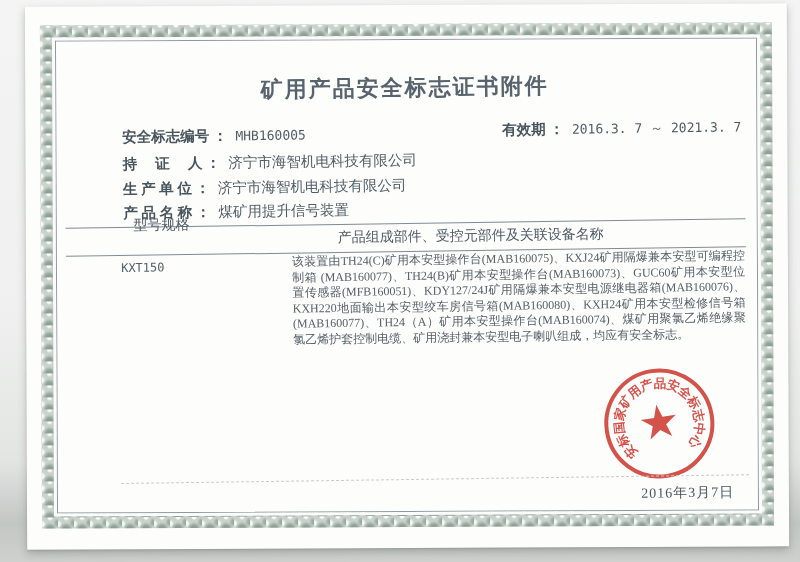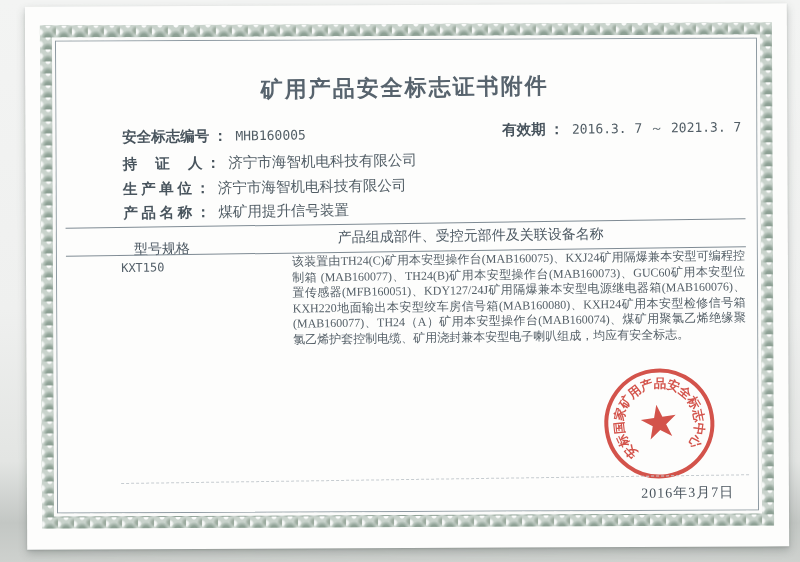--- a/index.html
+++ b/index.html
@@ -55,21 +55,21 @@
   .f-mark{top:119px;}
   .f-valid{left:478px;top:117px;}
   .f-holder{top:146px;}
   .f-maker{top:171px;}
   .f-product{top:195px;}
 
   .rule{position:absolute;left:40px;width:680px;height:1px;background:#7f8b94;}
   .rule-1{top:218px;}
   .rule-2{top:246px;}
   .th{position:absolute;font-size:14px;color:#4d5963;white-space:nowrap;}
-  .th-model{left:108px;top:232px;}
+  .th-model{left:108px;top:208px;}
   .th-comp{left:312px;top:223px;}
 
   .model-cell{position:absolute;left:95px;top:252px;font-size:12px;}
   .comp-cell{
     position:absolute;left:266px;top:248px;width:453px;
     font-size:12px;line-height:15.6px;text-align:justify;
     color:#545f67;
   }
 
   .dashed{position:absolute;left:92px;top:474px;width:628px;border-top:1px dashed #c6ccd0;}

